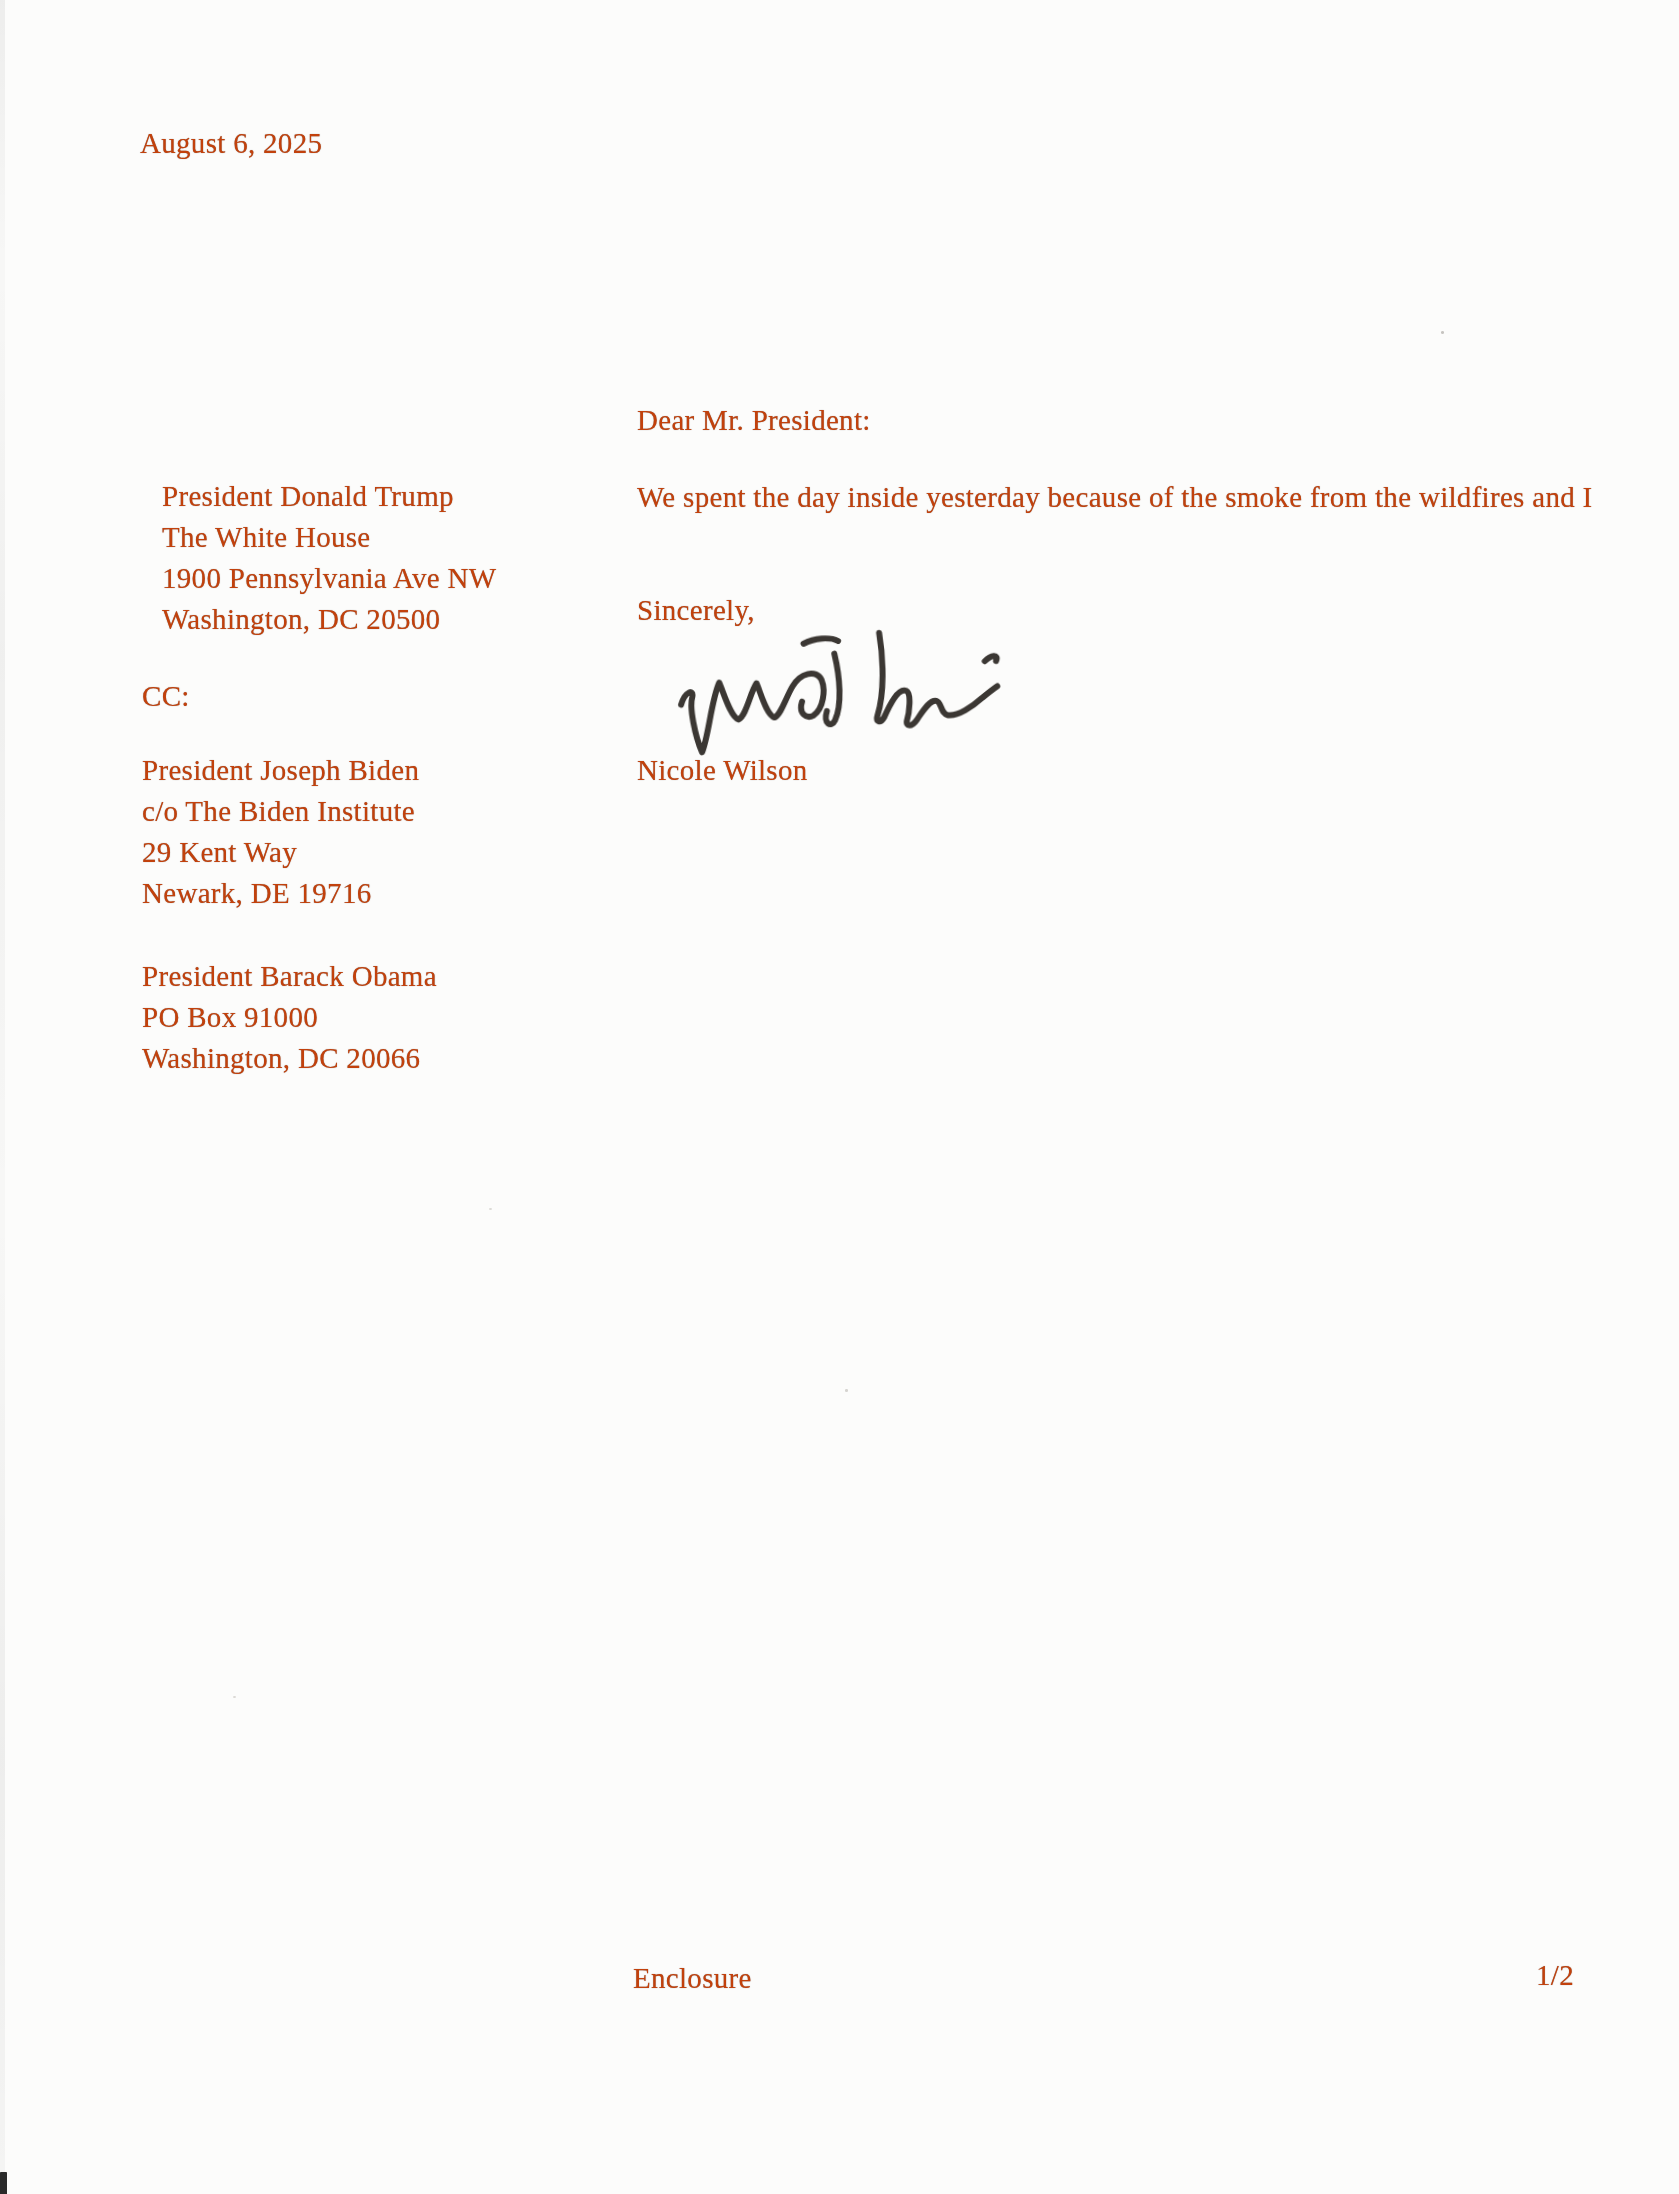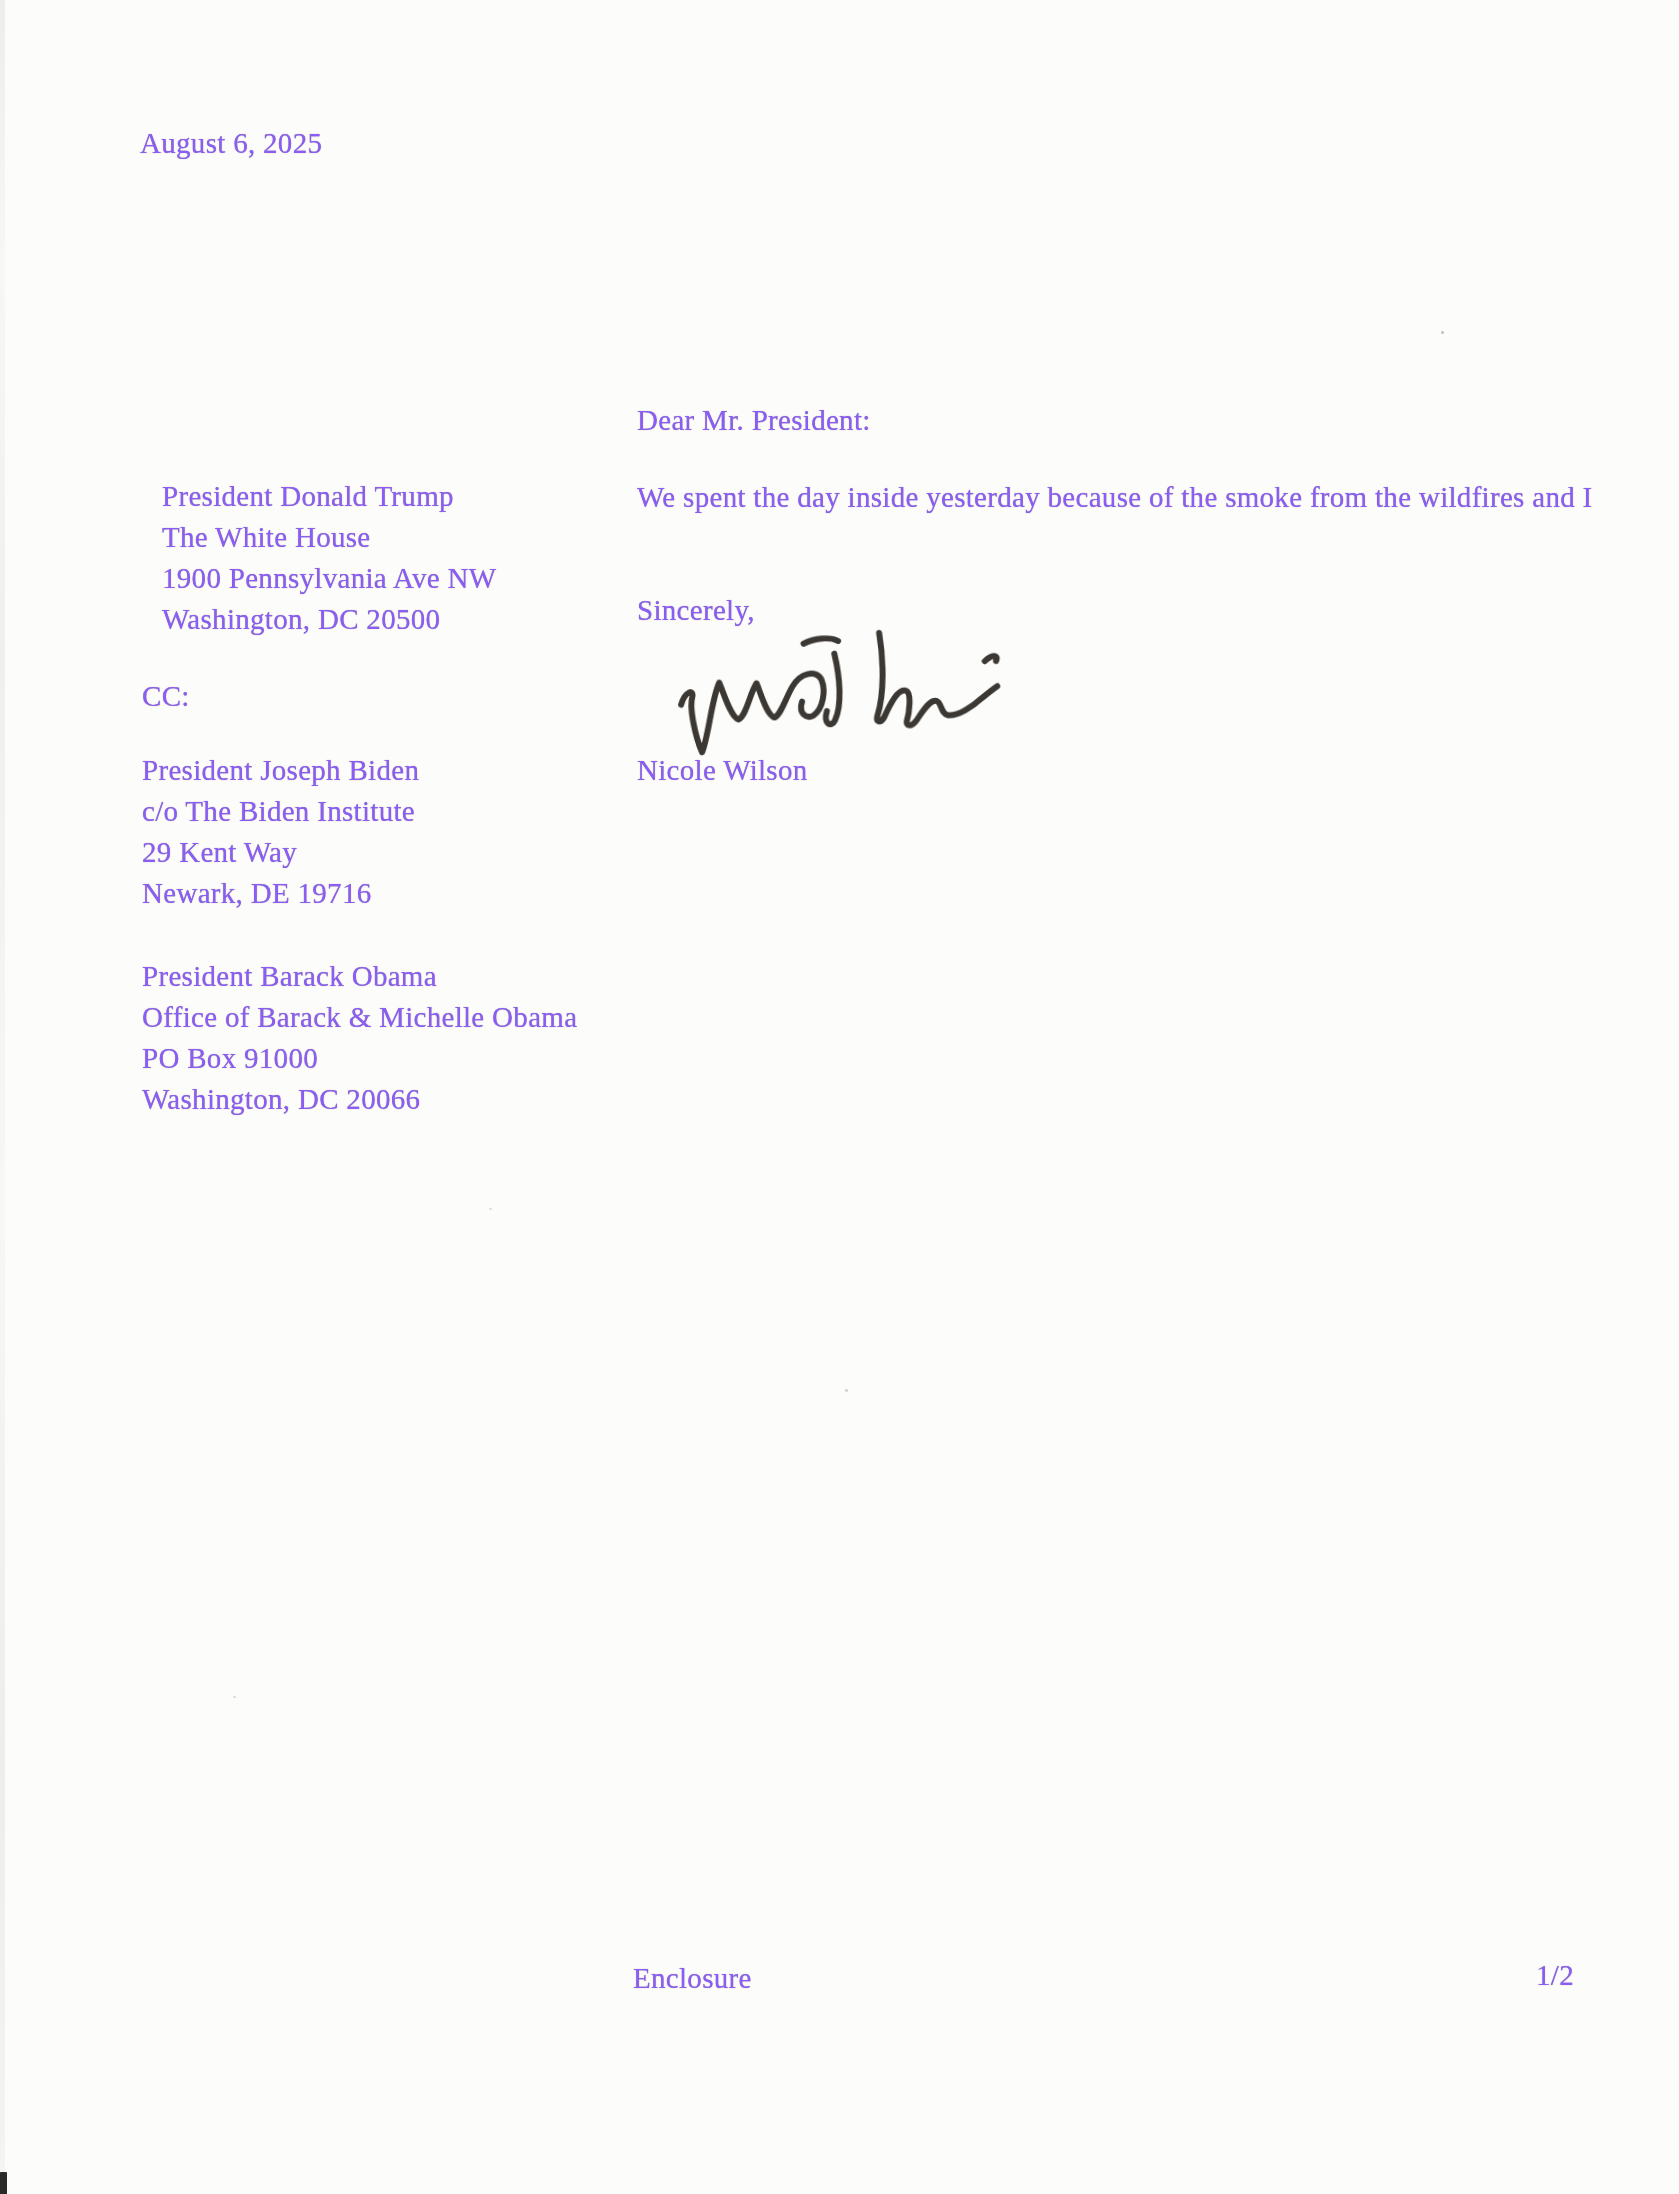--- a/index.html
+++ b/index.html
@@ -5,21 +5,21 @@
 <style>
   html,body{margin:0;padding:0;background:#d8d8d8;}
   .page{
     position:relative;
     width:1680px;
     height:2194px;
     margin:0 auto;
     background:#fcfcfb;
     overflow:hidden;
     font-family:"Liberation Serif","DejaVu Serif",serif;
-    color:#8b5cf6;
+    color:#c2410c;
     font-size:29px;
     letter-spacing:0.3px;
   }
   
   .txt,.block{
     position:absolute;
     white-space:nowrap;
     filter:blur(0.4px);
     text-shadow:0 0 0.9px rgba(45,42,40,.55);
   }
@@ -111,21 +111,20 @@
 
   <div class="block pos-cc1">
       <div class="line">President Joseph Biden</div>
       <div class="line">c/o The Biden Institute</div>
       <div class="line">29 Kent Way</div>
       <div class="line">Newark, DE 19716</div>
     </div>
 
   <div class="block pos-cc2">
       <div class="line">President Barack Obama</div>
-      <div class="line">Office of Barack &amp; Michelle Obama</div>
       <div class="line">PO Box 91000</div>
       <div class="line">Washington, DC 20066</div>
     </div>
 
 
   <div class="txt pos-enclosure">Enclosure</div>
 
   <div class="txt pos-pagenum">1/2</div>
 
   <div class="edge-strip"></div>

